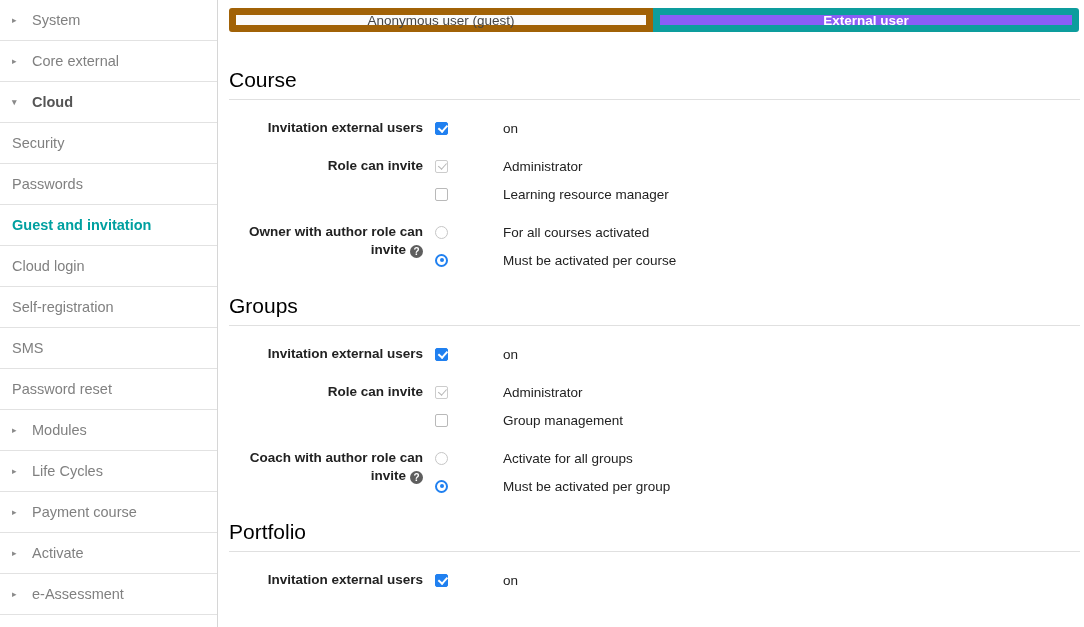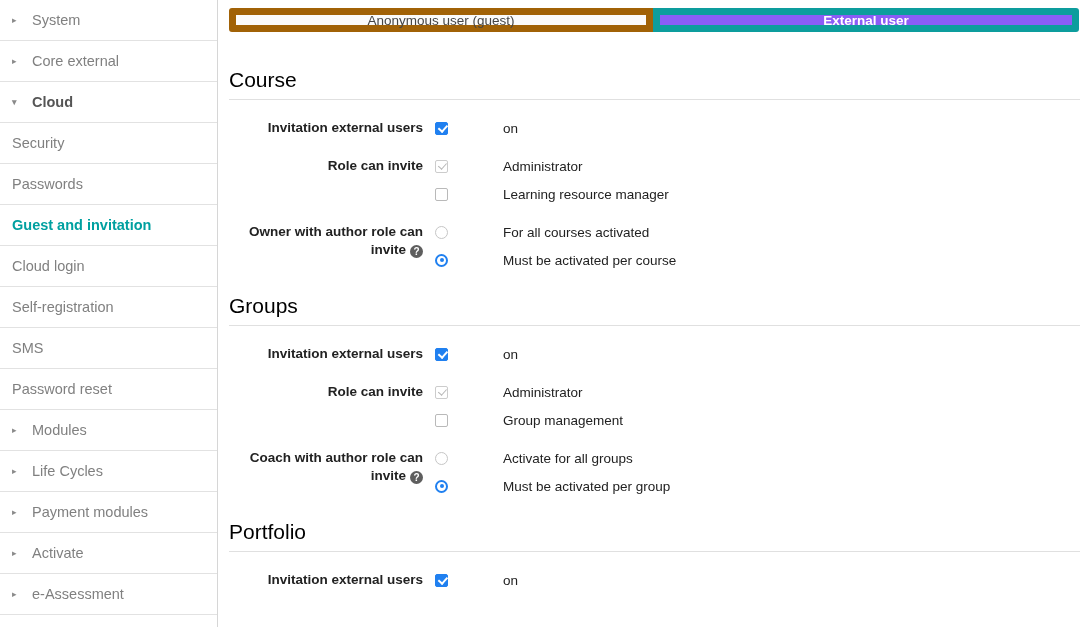--- a/index.html
+++ b/index.html
@@ -201,21 +201,21 @@
       <div class="nav-item">
         <span class="tri">▸</span>
         <span>Modules</span>
       </div>
       <div class="nav-item">
         <span class="tri">▸</span>
         <span>Life Cycles</span>
       </div>
       <div class="nav-item">
         <span class="tri">▸</span>
-        <span>Payment modules</span>
+        <span>Payment course</span>
       </div>
       <div class="nav-item">
         <span class="tri">▸</span>
         <span>Activate</span>
       </div>
       <div class="nav-item">
         <span class="tri">▸</span>
         <span>e-Assessment</span>
       </div>
     </nav>

